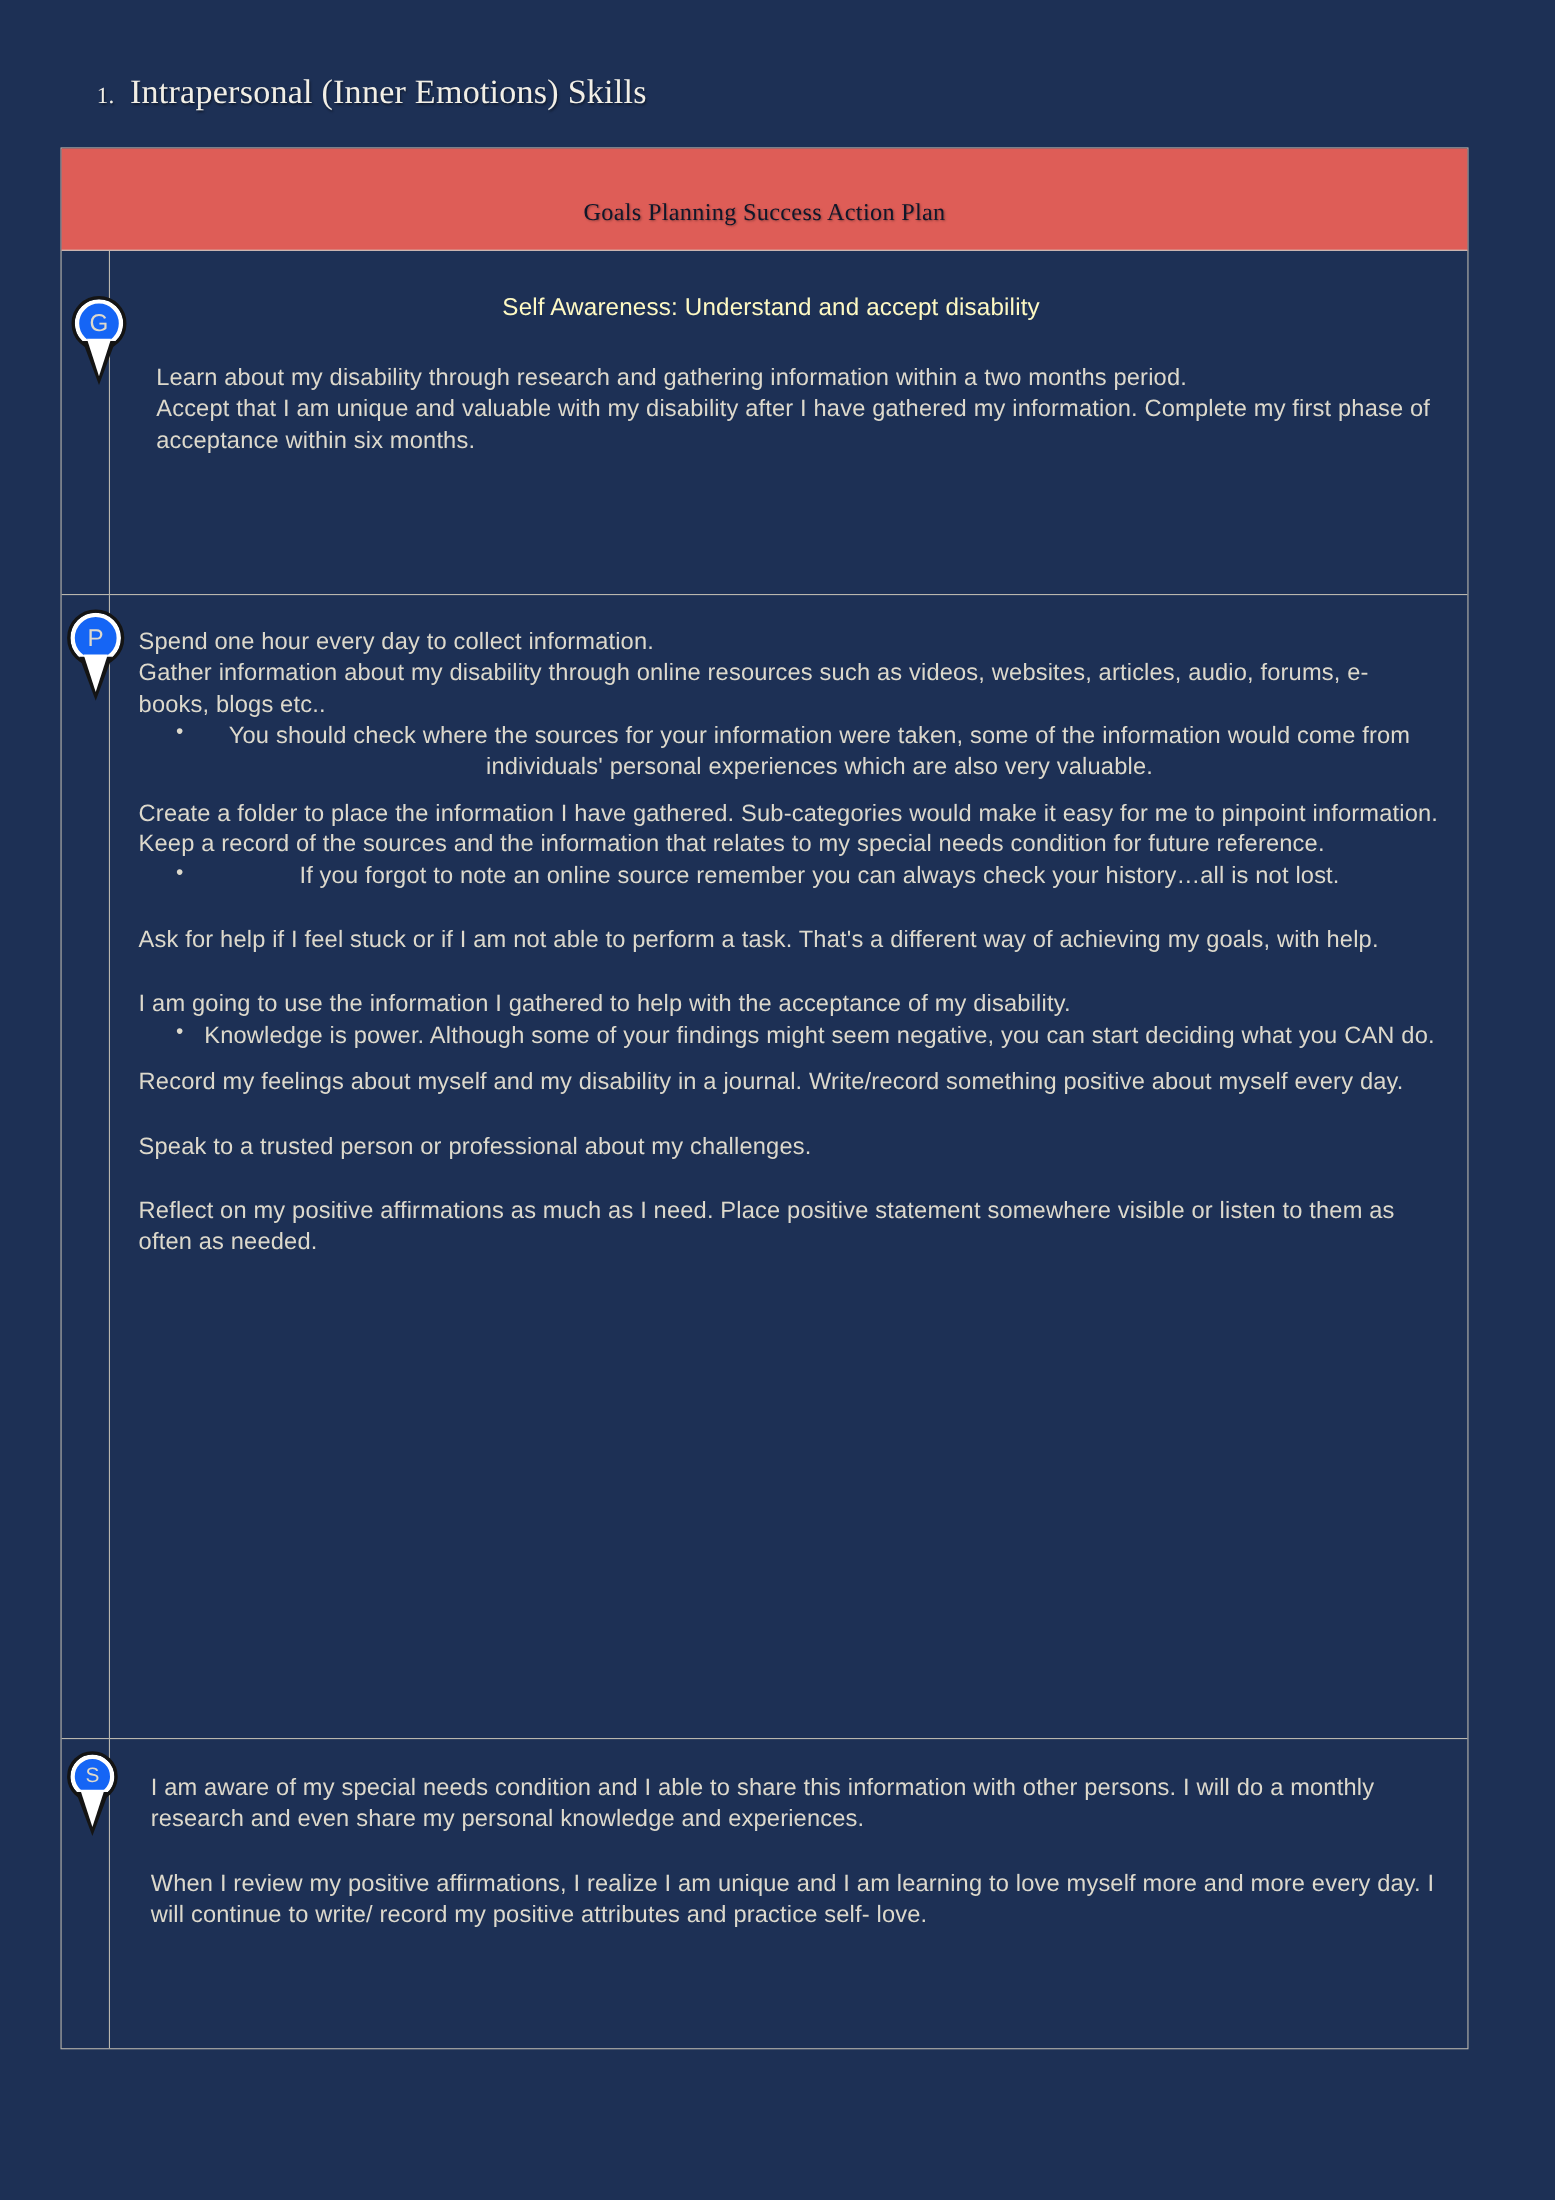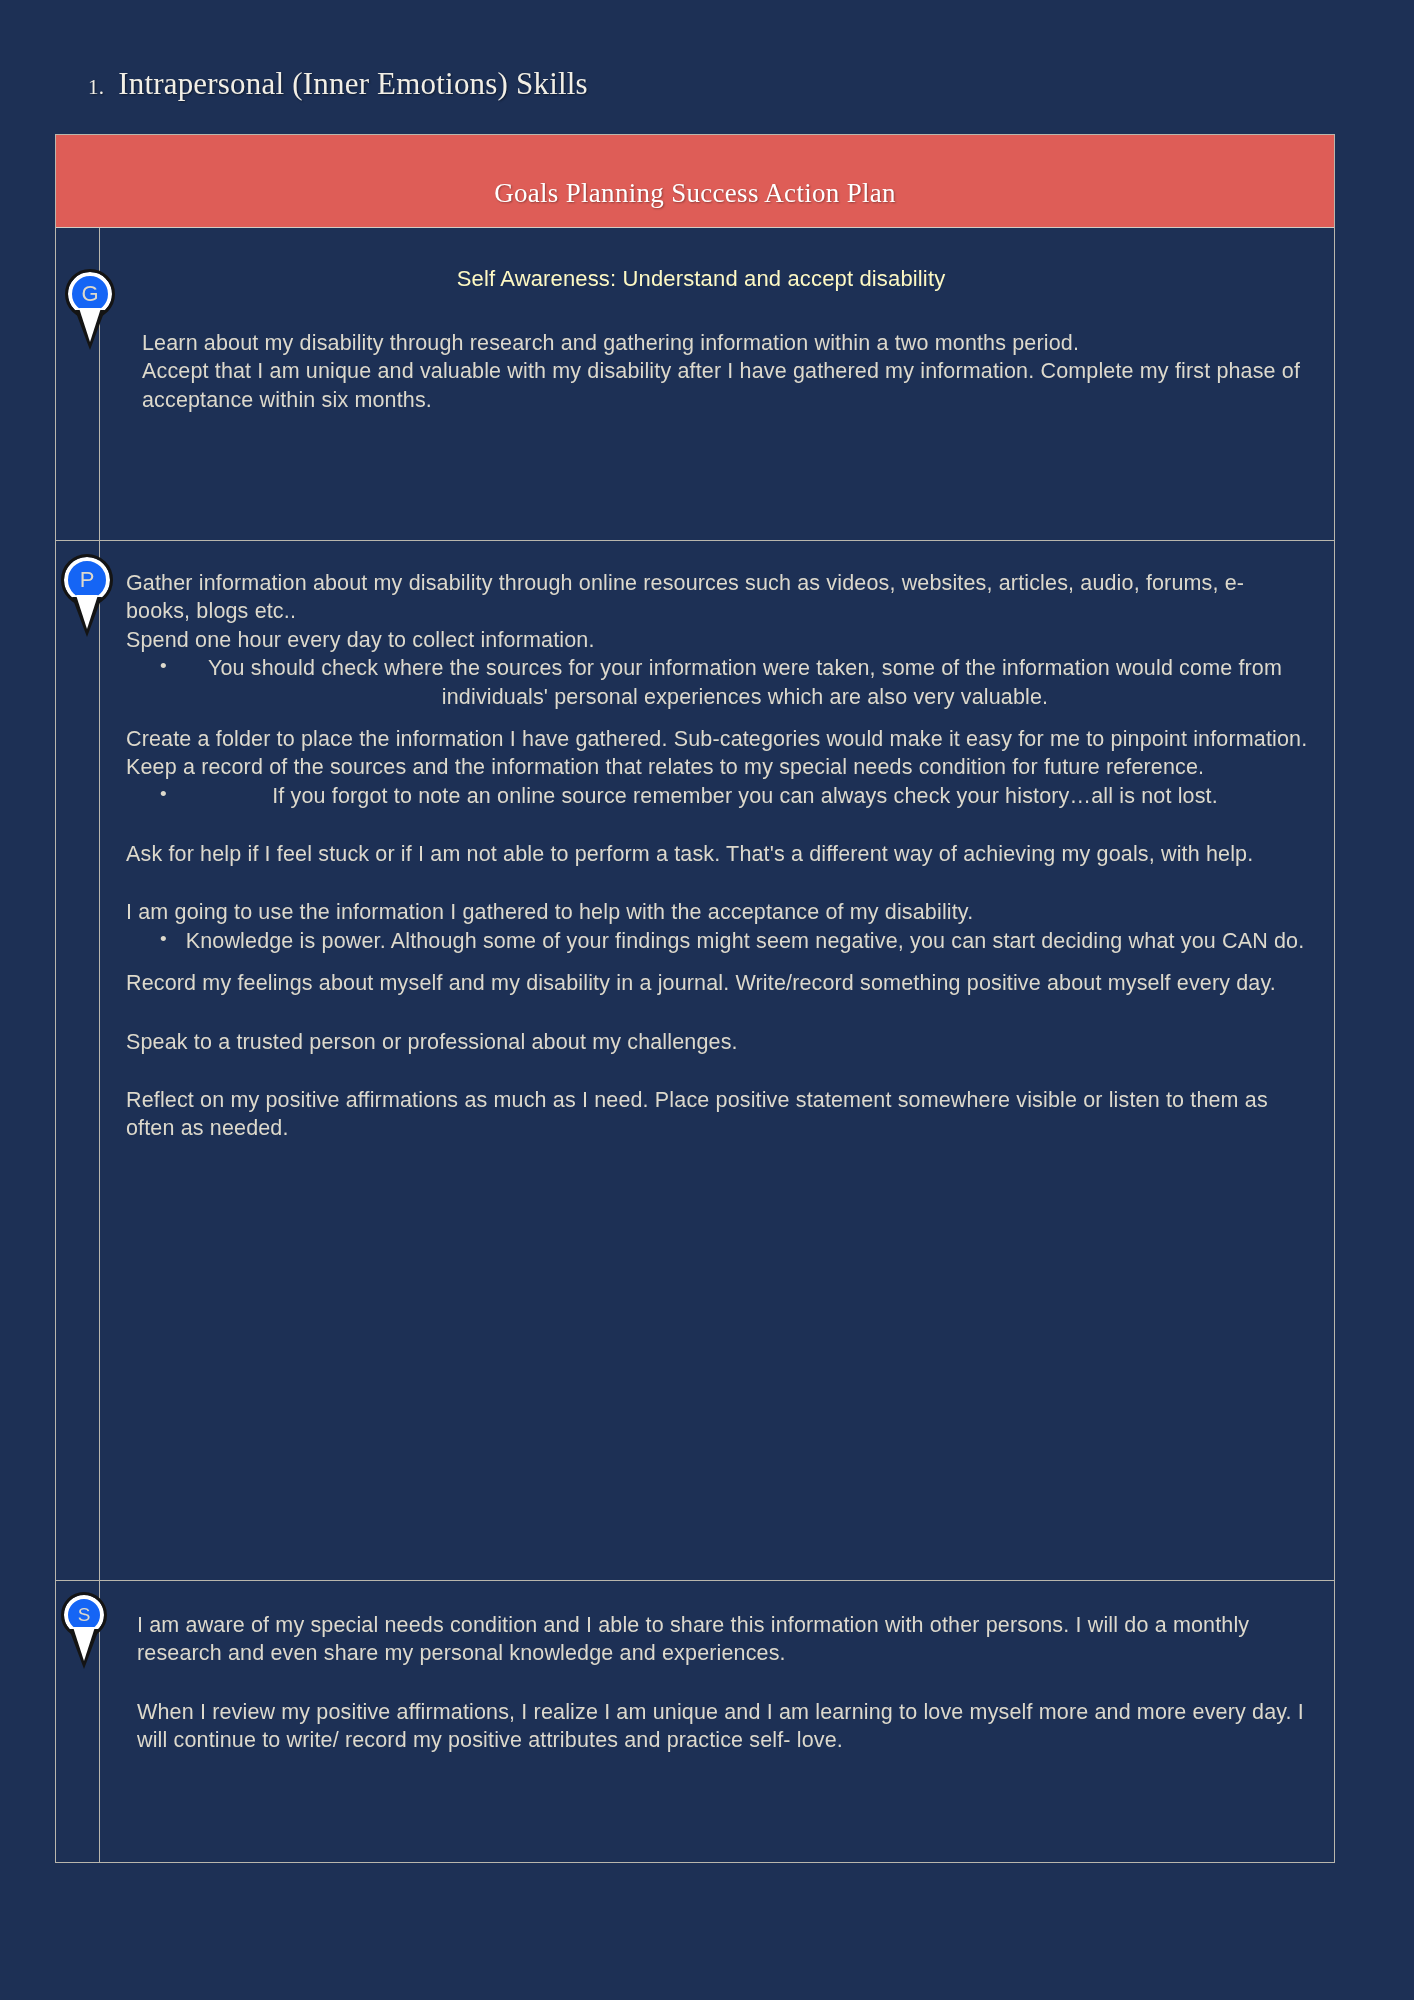--- a/index.html
+++ b/index.html
@@ -54,23 +54,23 @@
   
   .plan-title-bar {
     background: #de5d57;
     border-bottom: 1px solid #cfcdc6;
     height: 93px;
     display: flex;
     align-items: center;
     justify-content: center;
   }
   .plan-title-bar .title-text {
-    color: #ffffff;
+    color: #0f172a;
     font-family: "Liberation Serif", serif;
-    font-size: 27px;
+    font-size: 22px;
     letter-spacing: 0.3px;
     text-shadow: 1px 1px 2px rgba(0,0,0,0.35);
     white-space: nowrap;
     margin-top: 24px;
   }
 
   
   .plan-row {
     position: relative;
     border-bottom: 1px solid #b9b6ad;
@@ -234,22 +234,22 @@
 
     <div class="plan-row row-p">
       <div class="row-divider"></div>
 
       <div class="pin pin-p">
         <div class="head">P</div>
         <div class="tail"></div>
       </div>
 
       <div class="row-body">
+        <div class="para">Spend one hour every day to collect information.</div>
         <div class="para">Gather information about my disability through online resources such as videos,  websites, articles, audio, forums, e-books, blogs etc..</div>
-        <div class="para">Spend one hour every day to collect information.</div>
 
         <ul class="bullets">
           <li>You should check where the sources for your information were taken, some of the information would come from individuals' personal experiences which are also very valuable.</li>
         </ul>
 
         <div class="gap-small"></div>
 
         <div class="para">Create a folder to place the information I have gathered. Sub-categories would make it easy for me to pinpoint information.</div>
         <div class="para">Keep a record of the sources and the information that relates to my special needs condition for future reference.</div>
 

